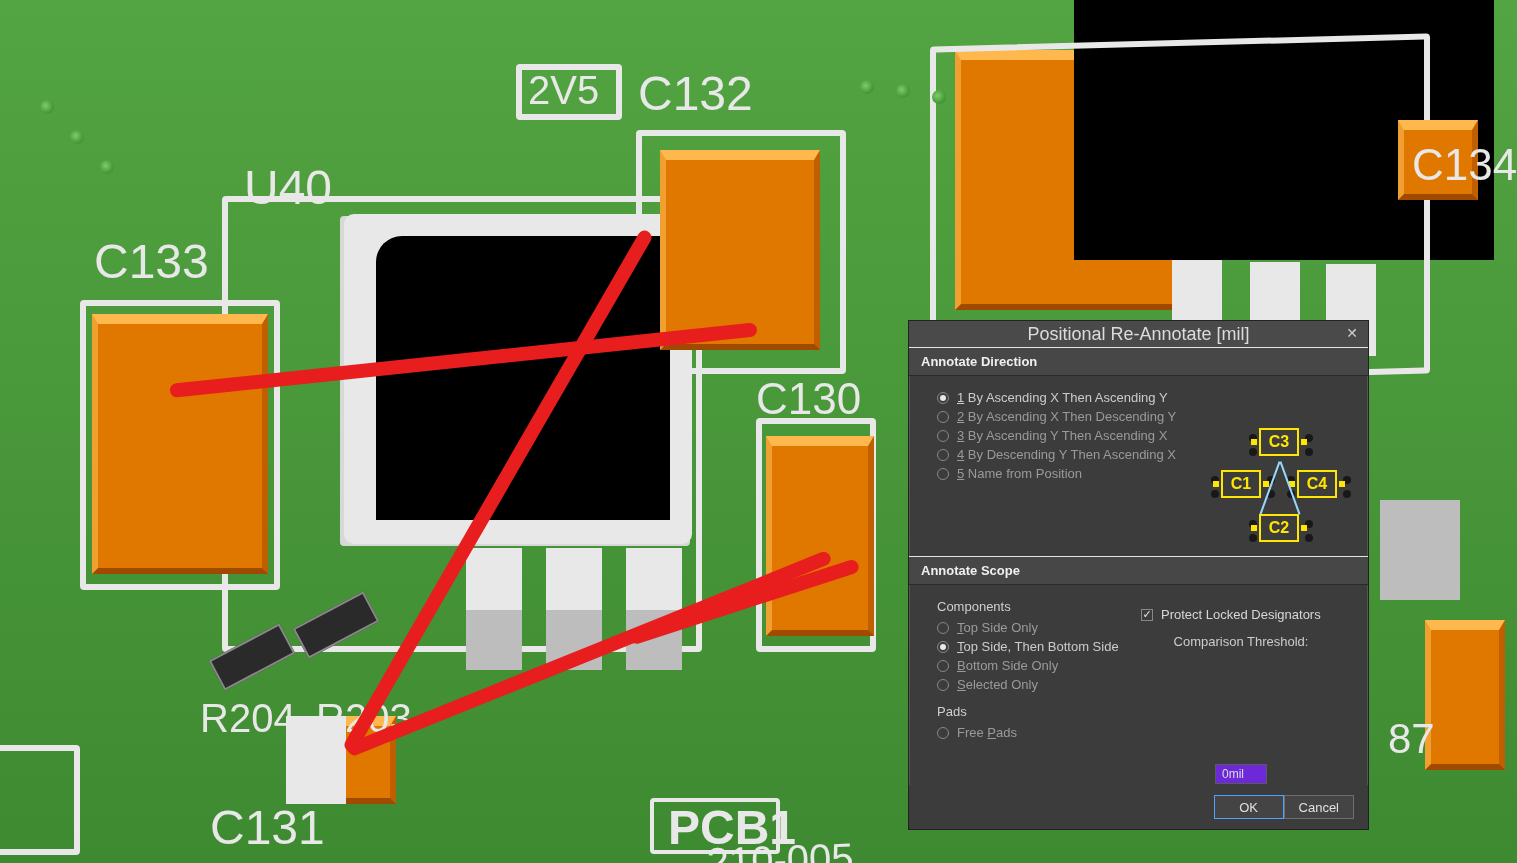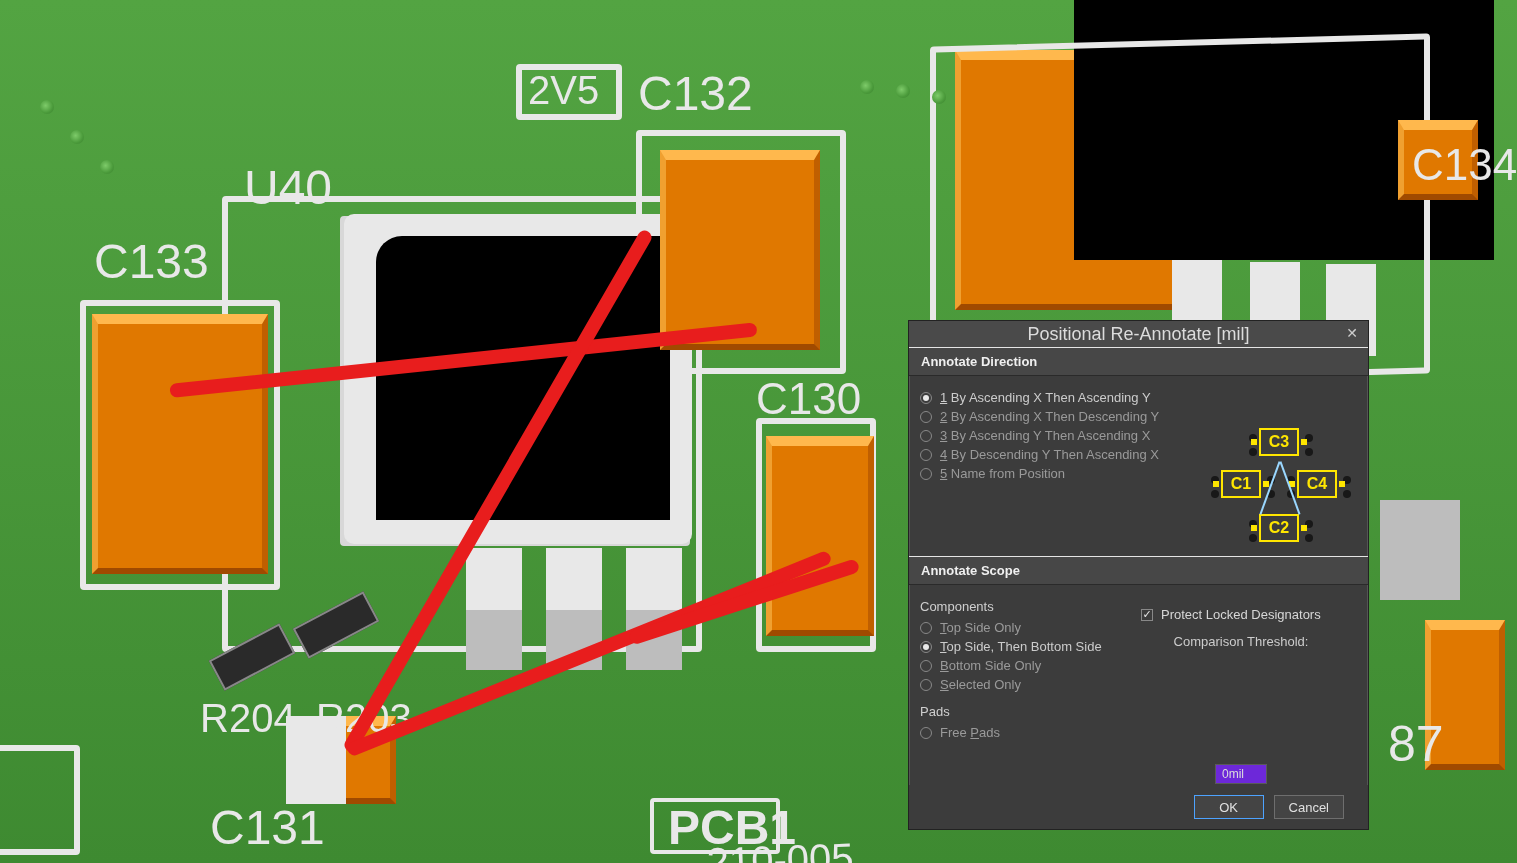--- a/index.html
+++ b/index.html
@@ -49,21 +49,21 @@
   .closebtn {
     position:absolute; right:4px; top:2px; width:24px; height:20px;
     color:#ccc; font-size:14px; display:flex; align-items:center; justify-content:center;
     cursor:pointer;
   }
 
   .section-header {
     background:#474747; color:#f0f0f0; font-weight:600; font-size:13px;
     padding:6px 12px; border-top:1px solid #e5e5e5; border-bottom:1px solid #2a2a2a;
   }
-  .section-body { padding:10px 16px 14px 11px; position:relative; }
+  .section-body { padding:10px 16px 14px 28px; position:relative; }
   .radio-row { display:flex; align-items:center; margin:4px 0; color:#ccc; font-size:13px;
     cursor:pointer; }
   .radio-row.disabled { color:#9a9a9a; }
   .radio {
     width:12px; height:12px; border-radius:50%; border:1px solid #888; margin-right:8px;
     background:#3c3c3c; display:inline-block; position:relative;
   }
   .radio.checked::after {
     content:""; position:absolute; left:2px; top:2px; width:6px; height:6px;
     border-radius:50%; background:#e8e8e8;
@@ -81,22 +81,22 @@
   .checkbox.checked::after { content:"✓"; line-height:1; }
   .inline-field { display:flex; align-items:center; margin:6px 0;flex-direction:column; }
   .inline-field label { flex:0 0 130px; color:#ccc; font-size:13px; }
   .textbox {
     background:#6d28d9; border:1px solid #5a5a5a; color:#ddd; font-size:12px;
     padding:2px 6px; width:52px; height:20px;
   }
 
   .dialog-footer {
     position:absolute; bottom:0; left:0; right:0; height:44px;
-    display:flex; justify-content:flex-end; align-items:center; gap:10px;
-    padding:0 24px; background:#3c3c3c;
+    display:flex; justify-content:flex-end; align-items:center; 
+    padding:0 14px; background:#3c3c3c;
   }
   .btn {
     min-width:70px; height:24px; padding:0 14px; background:#444;
     border:1px solid #6e6e6e; color:#e0e0e0; font-size:13px; cursor:pointer;
     display:flex; align-items:center; justify-content:center;
   }
   .btn.primary { border:1px solid #4da3ff; }
 
   
   .preview { position:absolute; left:302px; top:54px; width:140px; height:150px; }
@@ -160,21 +160,21 @@
   <div class="silk-text" style="left:244px; top:160px;">U40</div>
   <div class="silk-text" style="left:638px; top:66px;">C132</div>
   <div class="silk-text" style="left:528px; top:68px; font-size:40px;">2V5</div>
   <div class="silk-text" style="left:756px; top:374px; font-size:44px;">C130</div>
   <div class="silk-text" style="left:210px; top:764px;margin-top:36px;">C131</div>
   <div class="silk-text" style="left:200px; top:696px; font-size:40px;">R204</div>
   <div class="silk-text" style="left:316px; top:696px; font-size:40px;">R203</div>
   <div class="silk-text" style="left:1412px; top:140px; font-size:44px;">C134</div>
   <div class="silk-text" style="left:668px; top:800px; font-size:48px; font-weight:600;">PCB1</div>
   <div class="silk-text" style="left:706px; top:840px; font-size:40px; transform:rotate(-2deg);">210-005</div>
-  <div class="silk-text" style="left:1388px; top:715px; font-size:50px;">87</div>
+  <div class="silk-text" style="left:1388px; top:715px; font-size:42px;">87</div>
   <div class="silk" style="left:650px; top:798px; width:130px; height:56px; border-width:4px;"></div>
 
   <div class="redline" style="left:170px; top:384px; width:590px; transform:rotate(-6deg);"></div>
   <div class="redline" style="left:348px; top:744px; width:600px; transform:rotate(-60deg);"></div>
   <div class="redline" style="left:348px; top:744px; width:520px; transform:rotate(-22deg);"></div>
   <div class="redline" style="left:630px; top:632px; width:240px; transform:rotate(-18deg);"></div>
 
   <div class="via" style="left:40px; top:100px;"></div>
   <div class="via" style="left:70px; top:130px;"></div>
   <div class="via" style="left:100px; top:160px;"></div>

